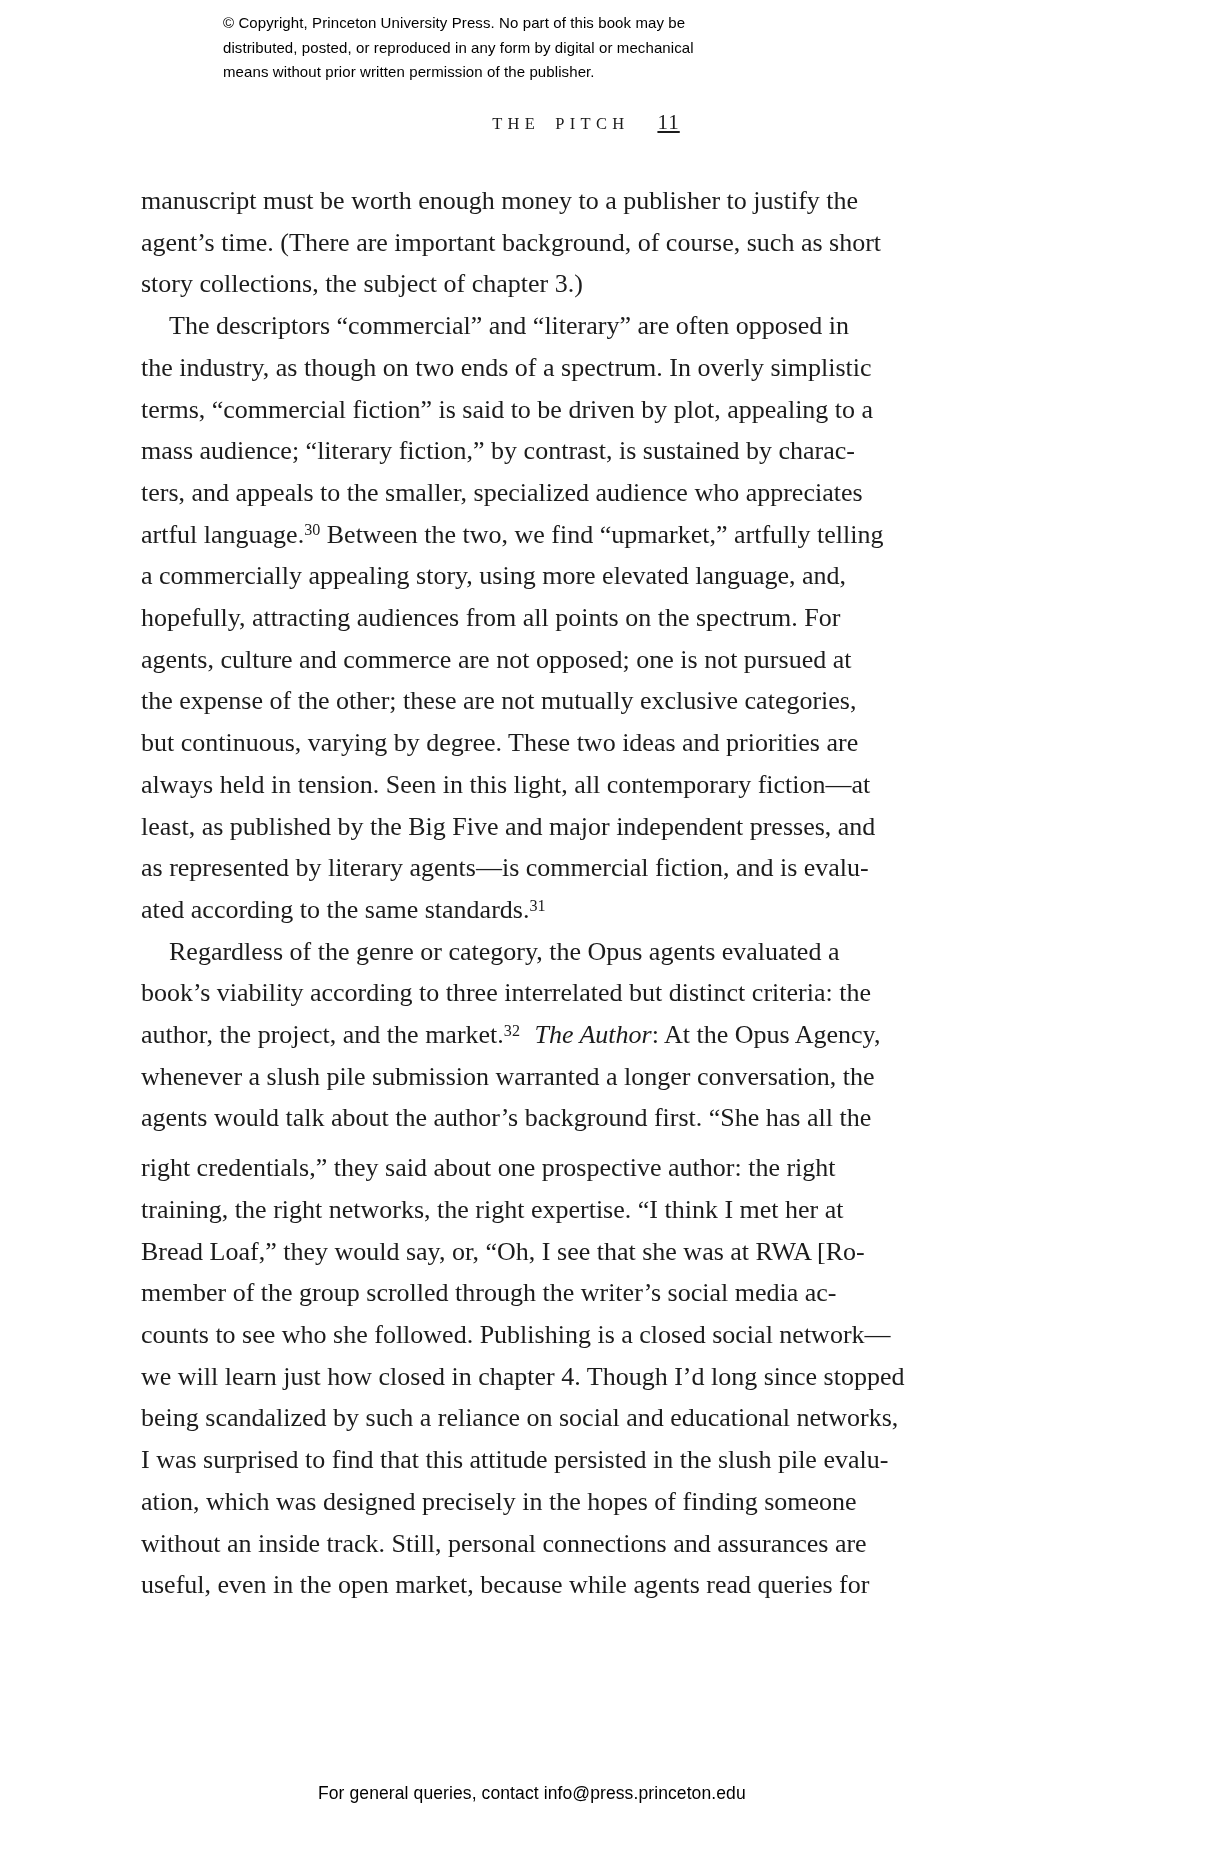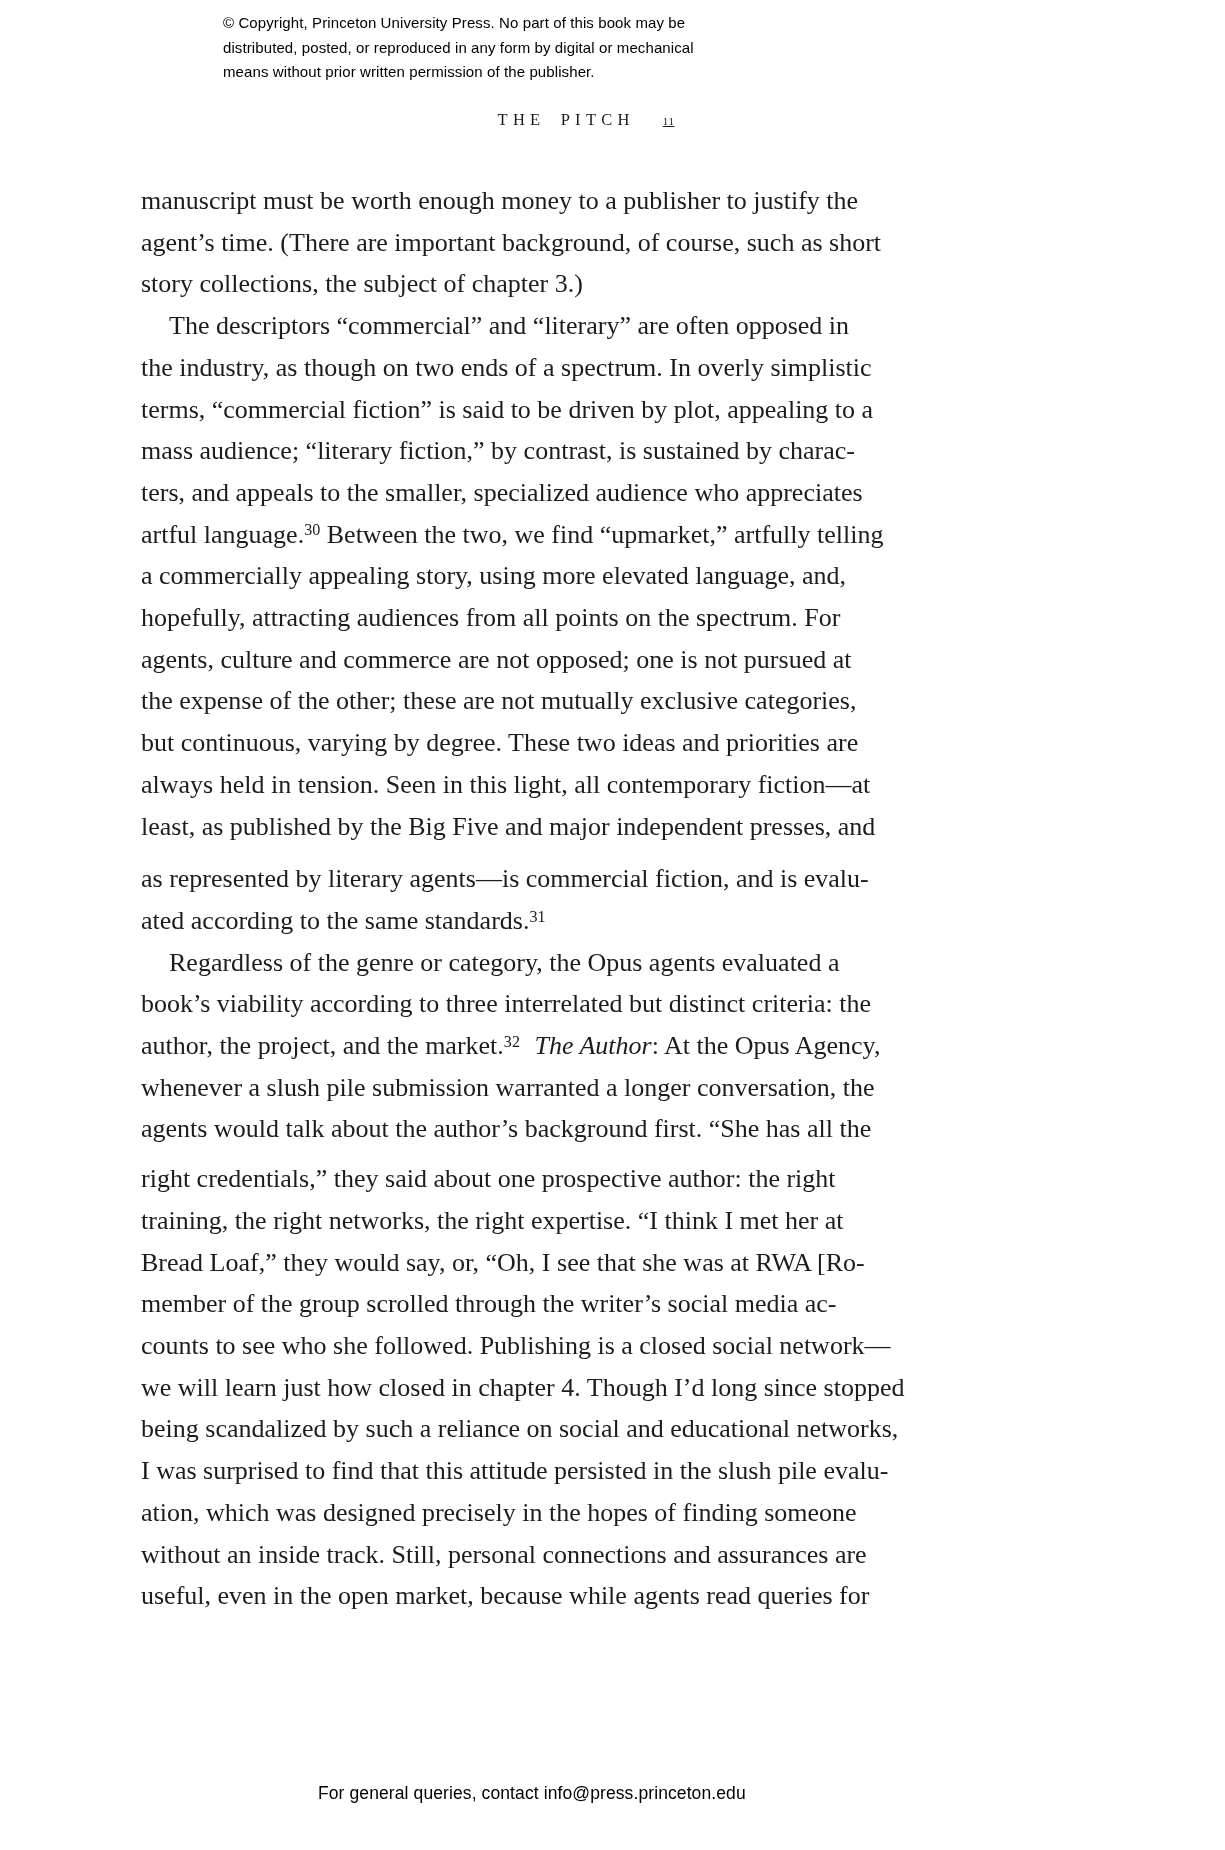--- a/index.html
+++ b/index.html
@@ -29,21 +29,21 @@
     font-size: 16.5px;
     color: #1b1b1b;
   }
   .running-header .chapter {
     letter-spacing: 0.32em;
     word-spacing: 0.35em;
   }
   .running-header .pagenum {
     margin-left: 28px;
     letter-spacing: 0.05em;
-    font-size: 11px;
+    font-size: 21px;
     text-decoration: underline;
   }
 
   .body-text {
     position: absolute;
     left: 141px; top: 180px; width: 892px;
     font-size: 26px;
     line-height: 41.7px;
     color: #1c1c1c;
   }
@@ -92,21 +92,21 @@
       <div class="line just" style="word-spacing: 0px;"><span>mass audience; “literary fiction,” by contrast, is sustained by charac-</span></div>
       <div class="line just" style="word-spacing: 0px;"><span>ters, and appeals to the smaller, specialized audience who appreciates</span></div>
       <div class="line just" style="word-spacing: 0px;"><span>artful language.</span><sup>30</sup><span> Between the two, we find “upmarket,” artfully telling</span></div>
       <div class="line just" style="word-spacing: 0px;"><span>a commercially appealing story, using more elevated language, and,</span></div>
       <div class="line just" style="word-spacing: 0px;"><span>hopefully, attracting audiences from all points on the spectrum. For</span></div>
       <div class="line just" style="word-spacing: 0px;"><span>agents, culture and commerce are not opposed; one is not pursued at</span></div>
       <div class="line just" style="word-spacing: 0px;"><span>the expense of the other; these are not mutually exclusive categories,</span></div>
       <div class="line just" style="word-spacing: 0px;"><span>but continuous, varying by degree. These two ideas and priorities are</span></div>
       <div class="line just" style="word-spacing: 0px;"><span>always held in tension. Seen in this light, all contemporary fiction—at</span></div>
       <div class="line just" style="word-spacing: 0px;"><span>least, as published by the Big Five and major independent presses, and</span></div>
-      <div class="line just" style="word-spacing: 0px; margin-top: 11px;"><span>as represented by literary agents—is commercial fiction, and is evalu-</span></div>
+      <div class="line just" style="word-spacing: 0px;"><span>as represented by literary agents—is commercial fiction, and is evalu-</span></div>
       <div class="line"><span>ated according to the same standards.</span><sup>31</sup></div>
       <div class="line just indent" style="word-spacing: 0px;"><span>Regardless of the genre or category, the Opus agents evaluated a</span></div>
       <div class="line just" style="word-spacing: 0px;"><span>book’s viability according to three interrelated but distinct criteria: the</span></div>
       <div class="line just" style="word-spacing: 0px;"><span>author, the project, and the market.</span><sup>32</sup><span> </span><span class="it">The Author</span><span>: At the Opus Agency,</span></div>
       <div class="line just" style="word-spacing: 0px;"><span>whenever a slush pile submission warranted a longer conversation, the</span></div>
       <div class="line just" style="word-spacing: 0px;"><span>agents would talk about the author’s background first. “She has all the</span></div>
       <div class="line just" style="word-spacing: 0px; margin-top: 8px;"><span>right credentials,” they said about one prospective author: the right</span></div>
       <div class="line just" style="word-spacing: 0px;"><span>training, the right networks, the right expertise. “I think I met her at</span></div>
       <div class="line just" style="word-spacing: 0px;"><span>Bread Loaf,” they would say, or, “Oh, I see that she was at RWA [Ro-</span></div>
       <div class="line just" style="word-spacing: 0px;"><span>member of the group scrolled through the writer’s social media ac-</span></div>

